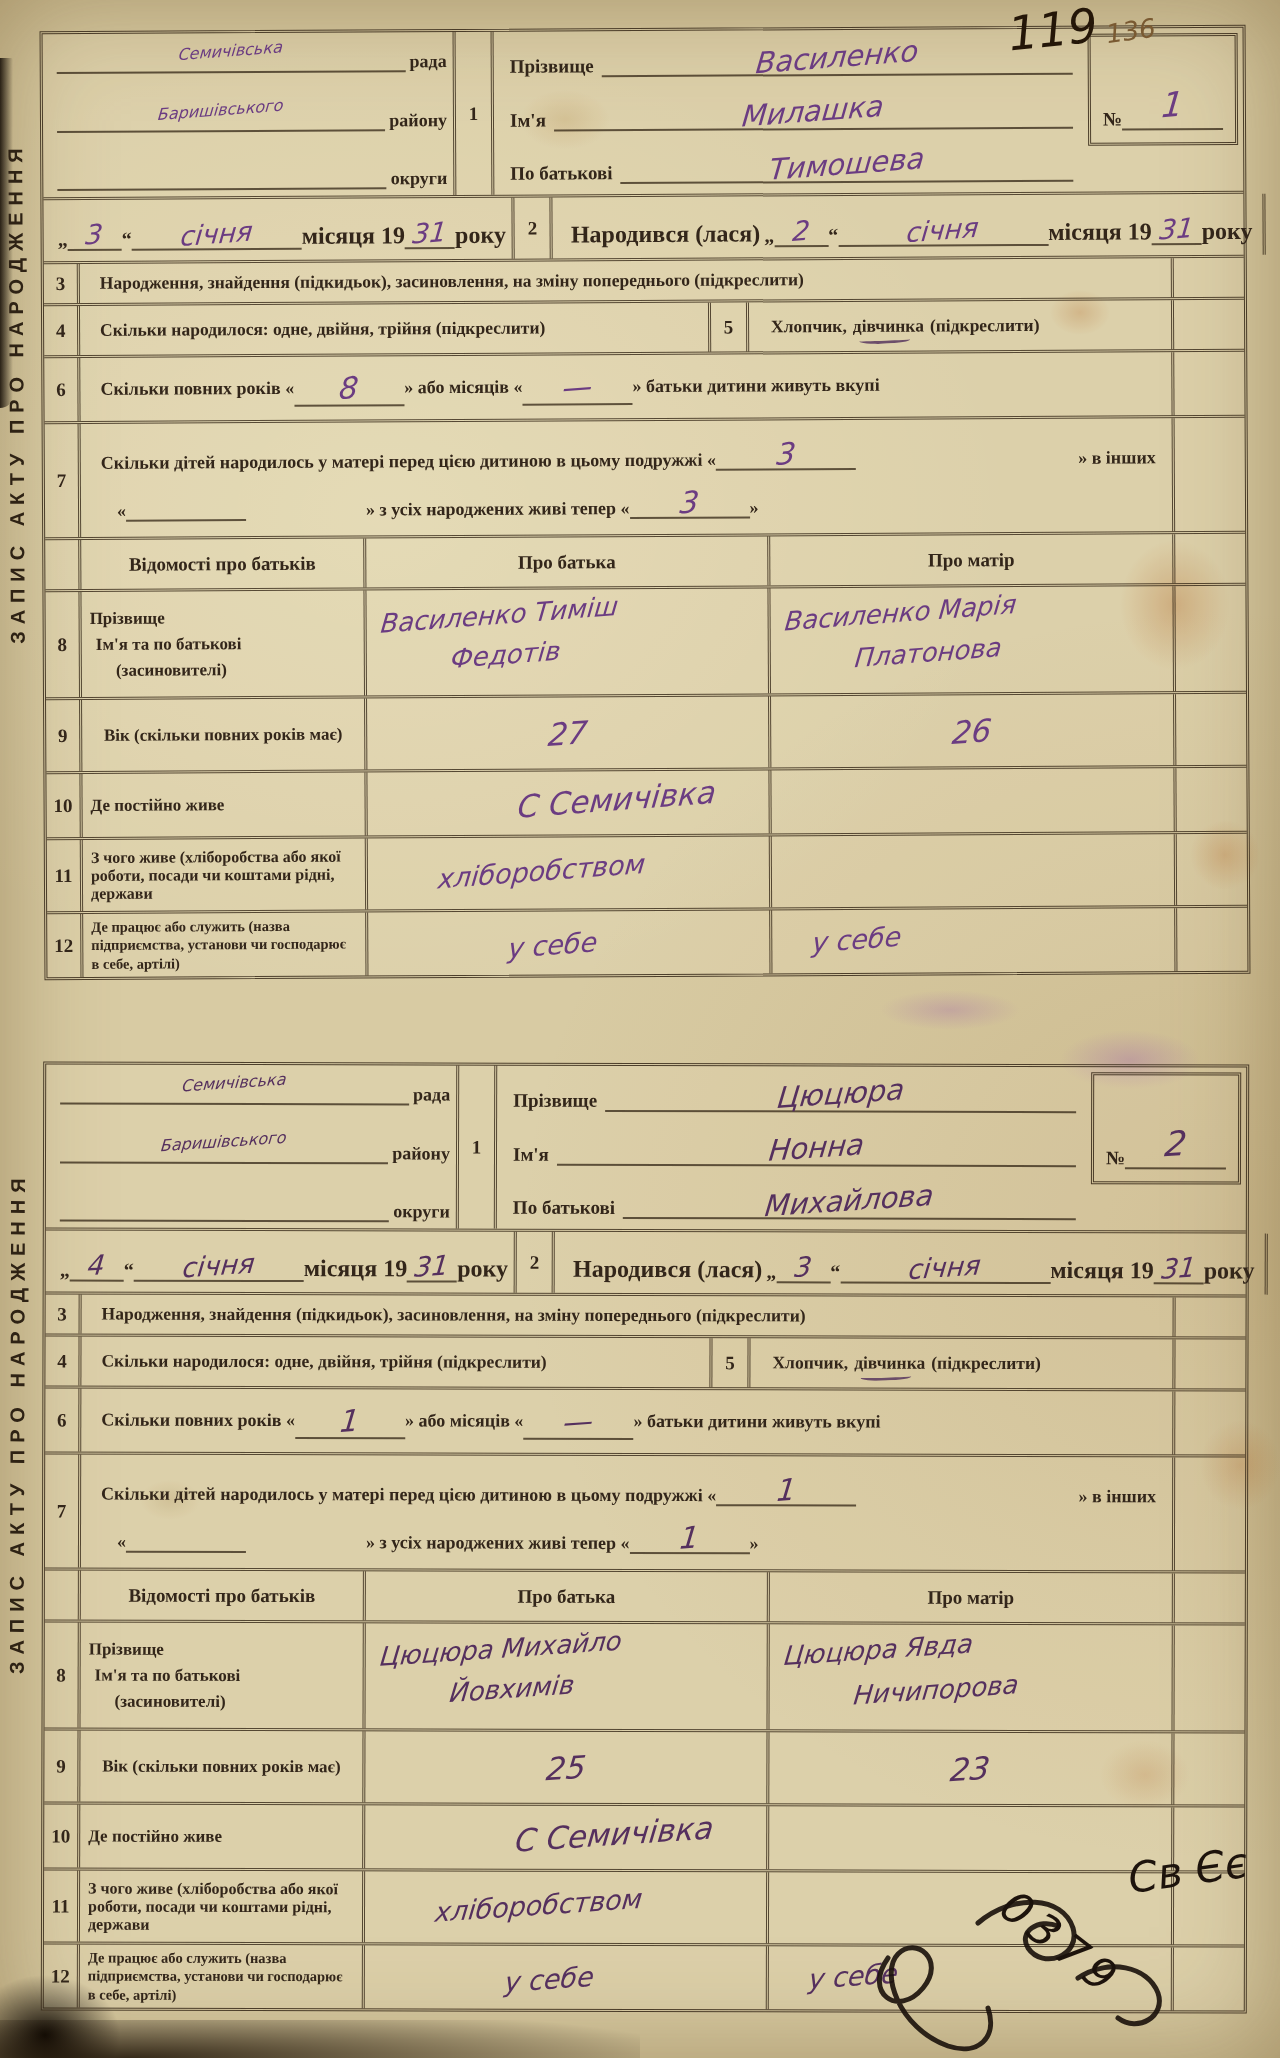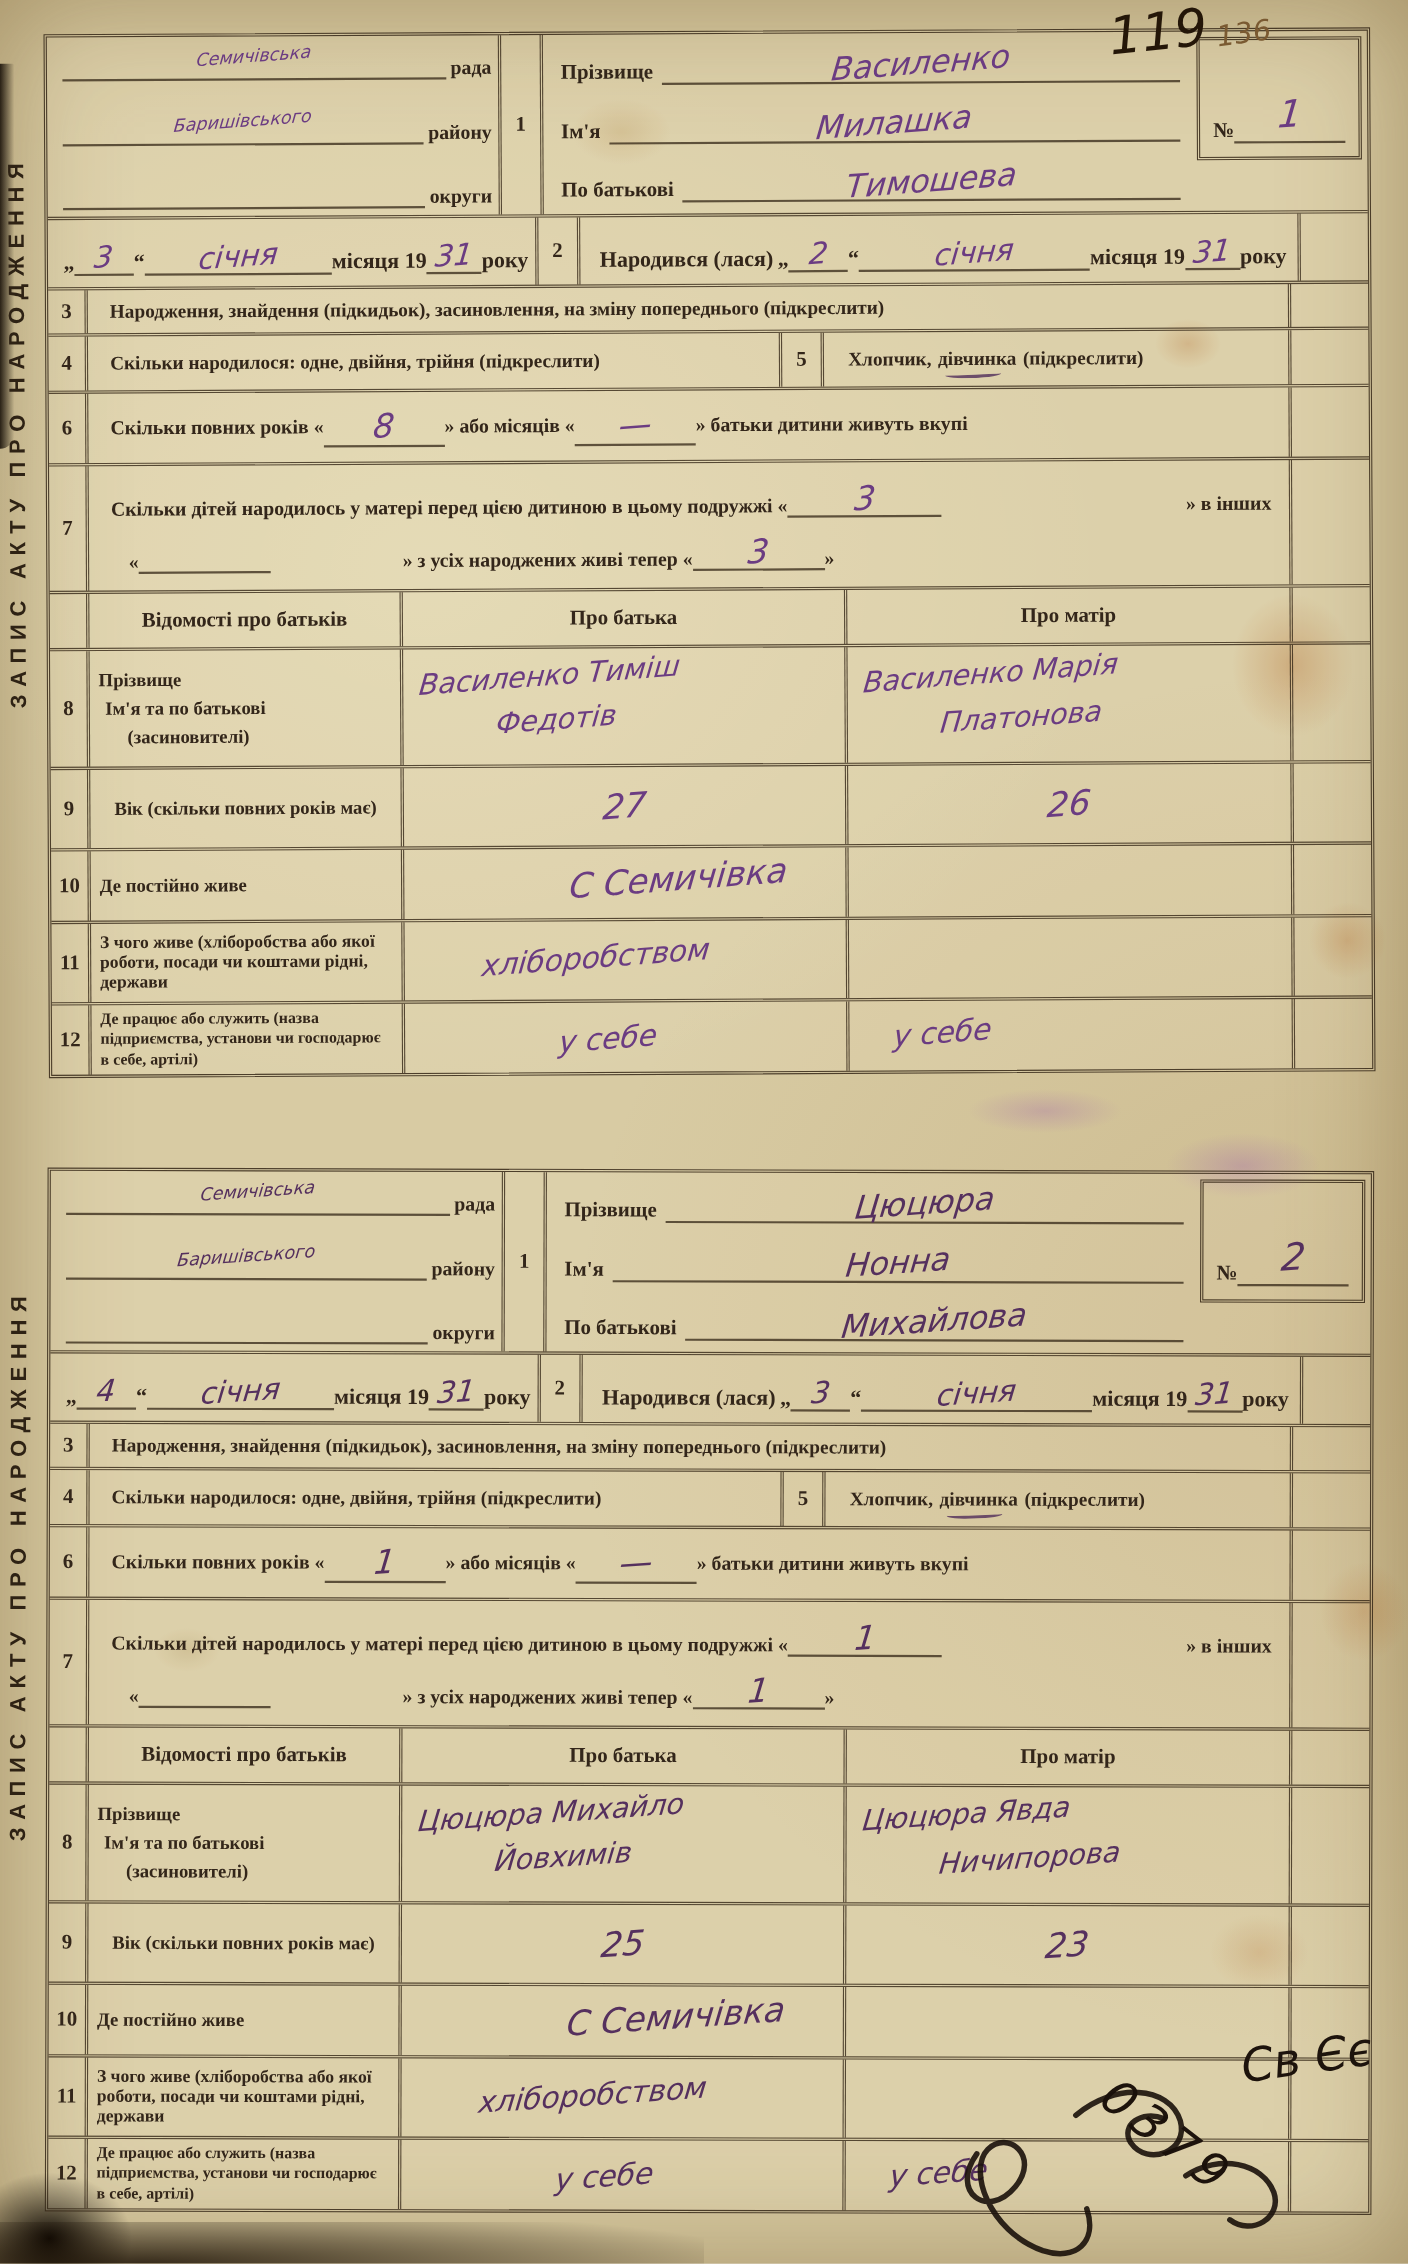--- a/index.html
+++ b/index.html
@@ -57,21 +57,21 @@
   .nobox{position:absolute; right:5px; top:5px; width:150px; height:112px; border:3px double rgba(50,36,20,.85); box-sizing:border-box;}
   .no-line{position:absolute; left:12px; right:12px; top:48px; display:flex; align-items:flex-end;}
   .no-line .lab{font-size:19px;}
   .no-line .slot{flex:1; height:44px;}
   .no-line .hw{font-size:34px;}
   
   .r-date{height:64px;}
   .regdate{flex:0 0 410px; display:flex; align-items:flex-end; box-sizing:border-box; padding:6px 6px 10px 14px;}
   .borncell{flex:1 1 auto; display:flex; align-items:flex-end; box-sizing:border-box; padding:6px 10px 10px 18px;}
   .q{font-size:20px;}
-  .datelab{font-size:20px; white-space:nowrap;}
+  .datelab{font-size:24px; white-space:nowrap;}
   .dslot-day{width:54px; height:30px;}
   .dslot-month{width:170px; height:30px;}
   .dslot-year{width:50px; height:30px;}
   .r-date .hw, .regdate .hw{font-size:27px;}
   
   .r3{height:42px;} .r3 .body{flex:1; display:flex; align-items:center; padding-left:20px; font-size:17.5px;}
   .r45{height:52px;}
   .r4body{flex:0 0 628px; display:flex; align-items:center; padding-left:20px; font-size:17.5px; box-sizing:border-box;}
   .r5body{flex:1; display:flex; align-items:center; padding-left:22px; font-size:17.5px; gap:6px;}
   .pen-u{position:relative;}

